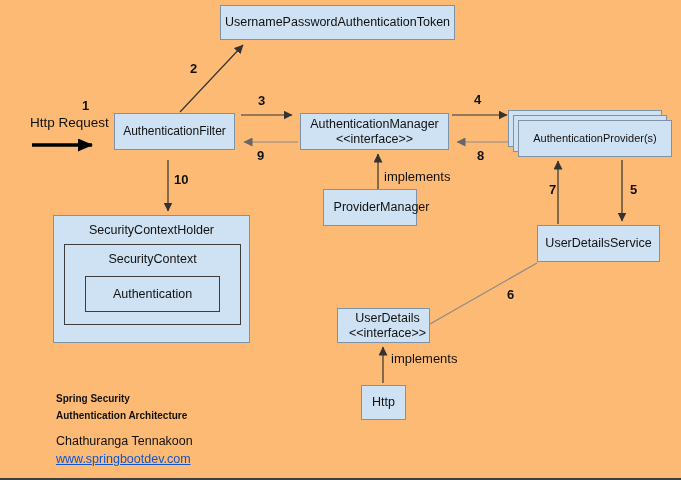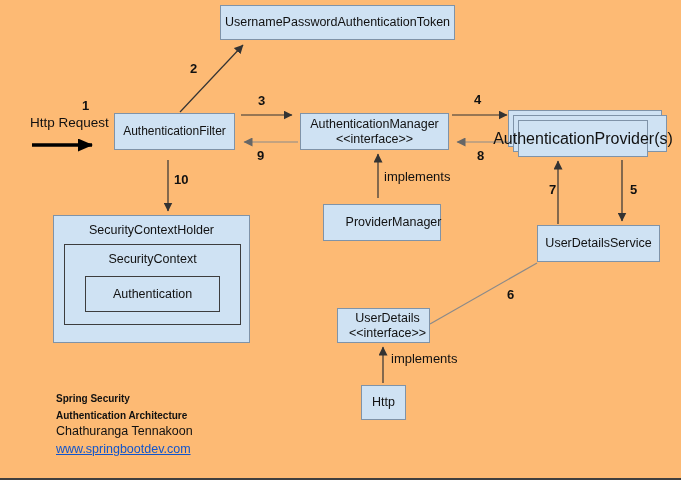--- a/index.html
+++ b/index.html
@@ -32,21 +32,21 @@
   }
   .box.ghost { z-index: 0; }
   .box.front { z-index: 1; }
   .box.top-label { justify-content: flex-start; padding-top: 7px; }
   .box.left-align { align-items: center; text-align: left; padding-left: 8px; }
   .box.inner { border-color: var(--inner-border, #3d3d3d); }
   .num { position: absolute; font-size: 13px; font-weight: bold; z-index: 2; }
   .lbl { position: absolute; font-size: 13px; z-index: 2; }
   .footer { position: absolute; left: 56px; top: 390px; }
   .footer .title { font-size: 10px; font-weight: bold; line-height: 17px; }
-  .footer .author { font-size: 12.5px; line-height: 15px; }
+  .footer .author { font-size: 12.5px; margin-top: 10px; line-height: 15px; }
   .footer .site { font-size: 12.5px; line-height: 15px; color: var(--link-color, #1155cc); text-decoration: underline; cursor: pointer; margin-top: 28px; }
 </style>
 </head>
 <body>
 
 <div class="canvas">
 
   <svg class="wires" width="681" height="480" viewBox="0 0 681 480">
     <defs>
       <marker id="ah" markerUnits="userSpaceOnUse" markerWidth="10" markerHeight="9" refX="8.5" refY="4.5" orient="auto">
@@ -81,25 +81,25 @@
     <span>AuthenticationFilter</span>
   </div>
 
   <div class="box" style="left:300px; top:113px; width:149px; height:37px;">
     <span>AuthenticationManager</span>
     <span>&lt;&lt;interface&gt;&gt;</span>
   </div>
 
   <div class="box ghost" style="left:508px; top:110px; width:154px; height:37px;"></div>
   <div class="box ghost" style="left:513px; top:115px; width:154px; height:37px;"></div>
-  <div class="box front" style="left:518px; top:120px; width:130px; height:37px; font-size:16px;">
+  <div class="box front" style="left:518px; top:120px; width:154px; height:37px; font-size:11px;">
     <span>AuthenticationProvider(s)</span>
   </div>
 
-  <div class="box" style="left:323px; top:204px; width:118px; height:37px;padding-left:23px;">
+  <div class="box" style="left:323px; top:189px; width:94px; height:37px;padding-left:23px;">
     <span>ProviderManager</span>
   </div>
 
   <div class="box" style="left:537px; top:225px; width:123px; height:37px;">
     <span>UserDetailsService</span>
   </div>
 
   <div class="box top-label" style="left:53px; top:215px; width:197px; height:128px;">
     <span>SecurityContextHolder</span>
     <div class="box inner top-label" style="left:10px; top:28px; width:177px; height:81px;">

